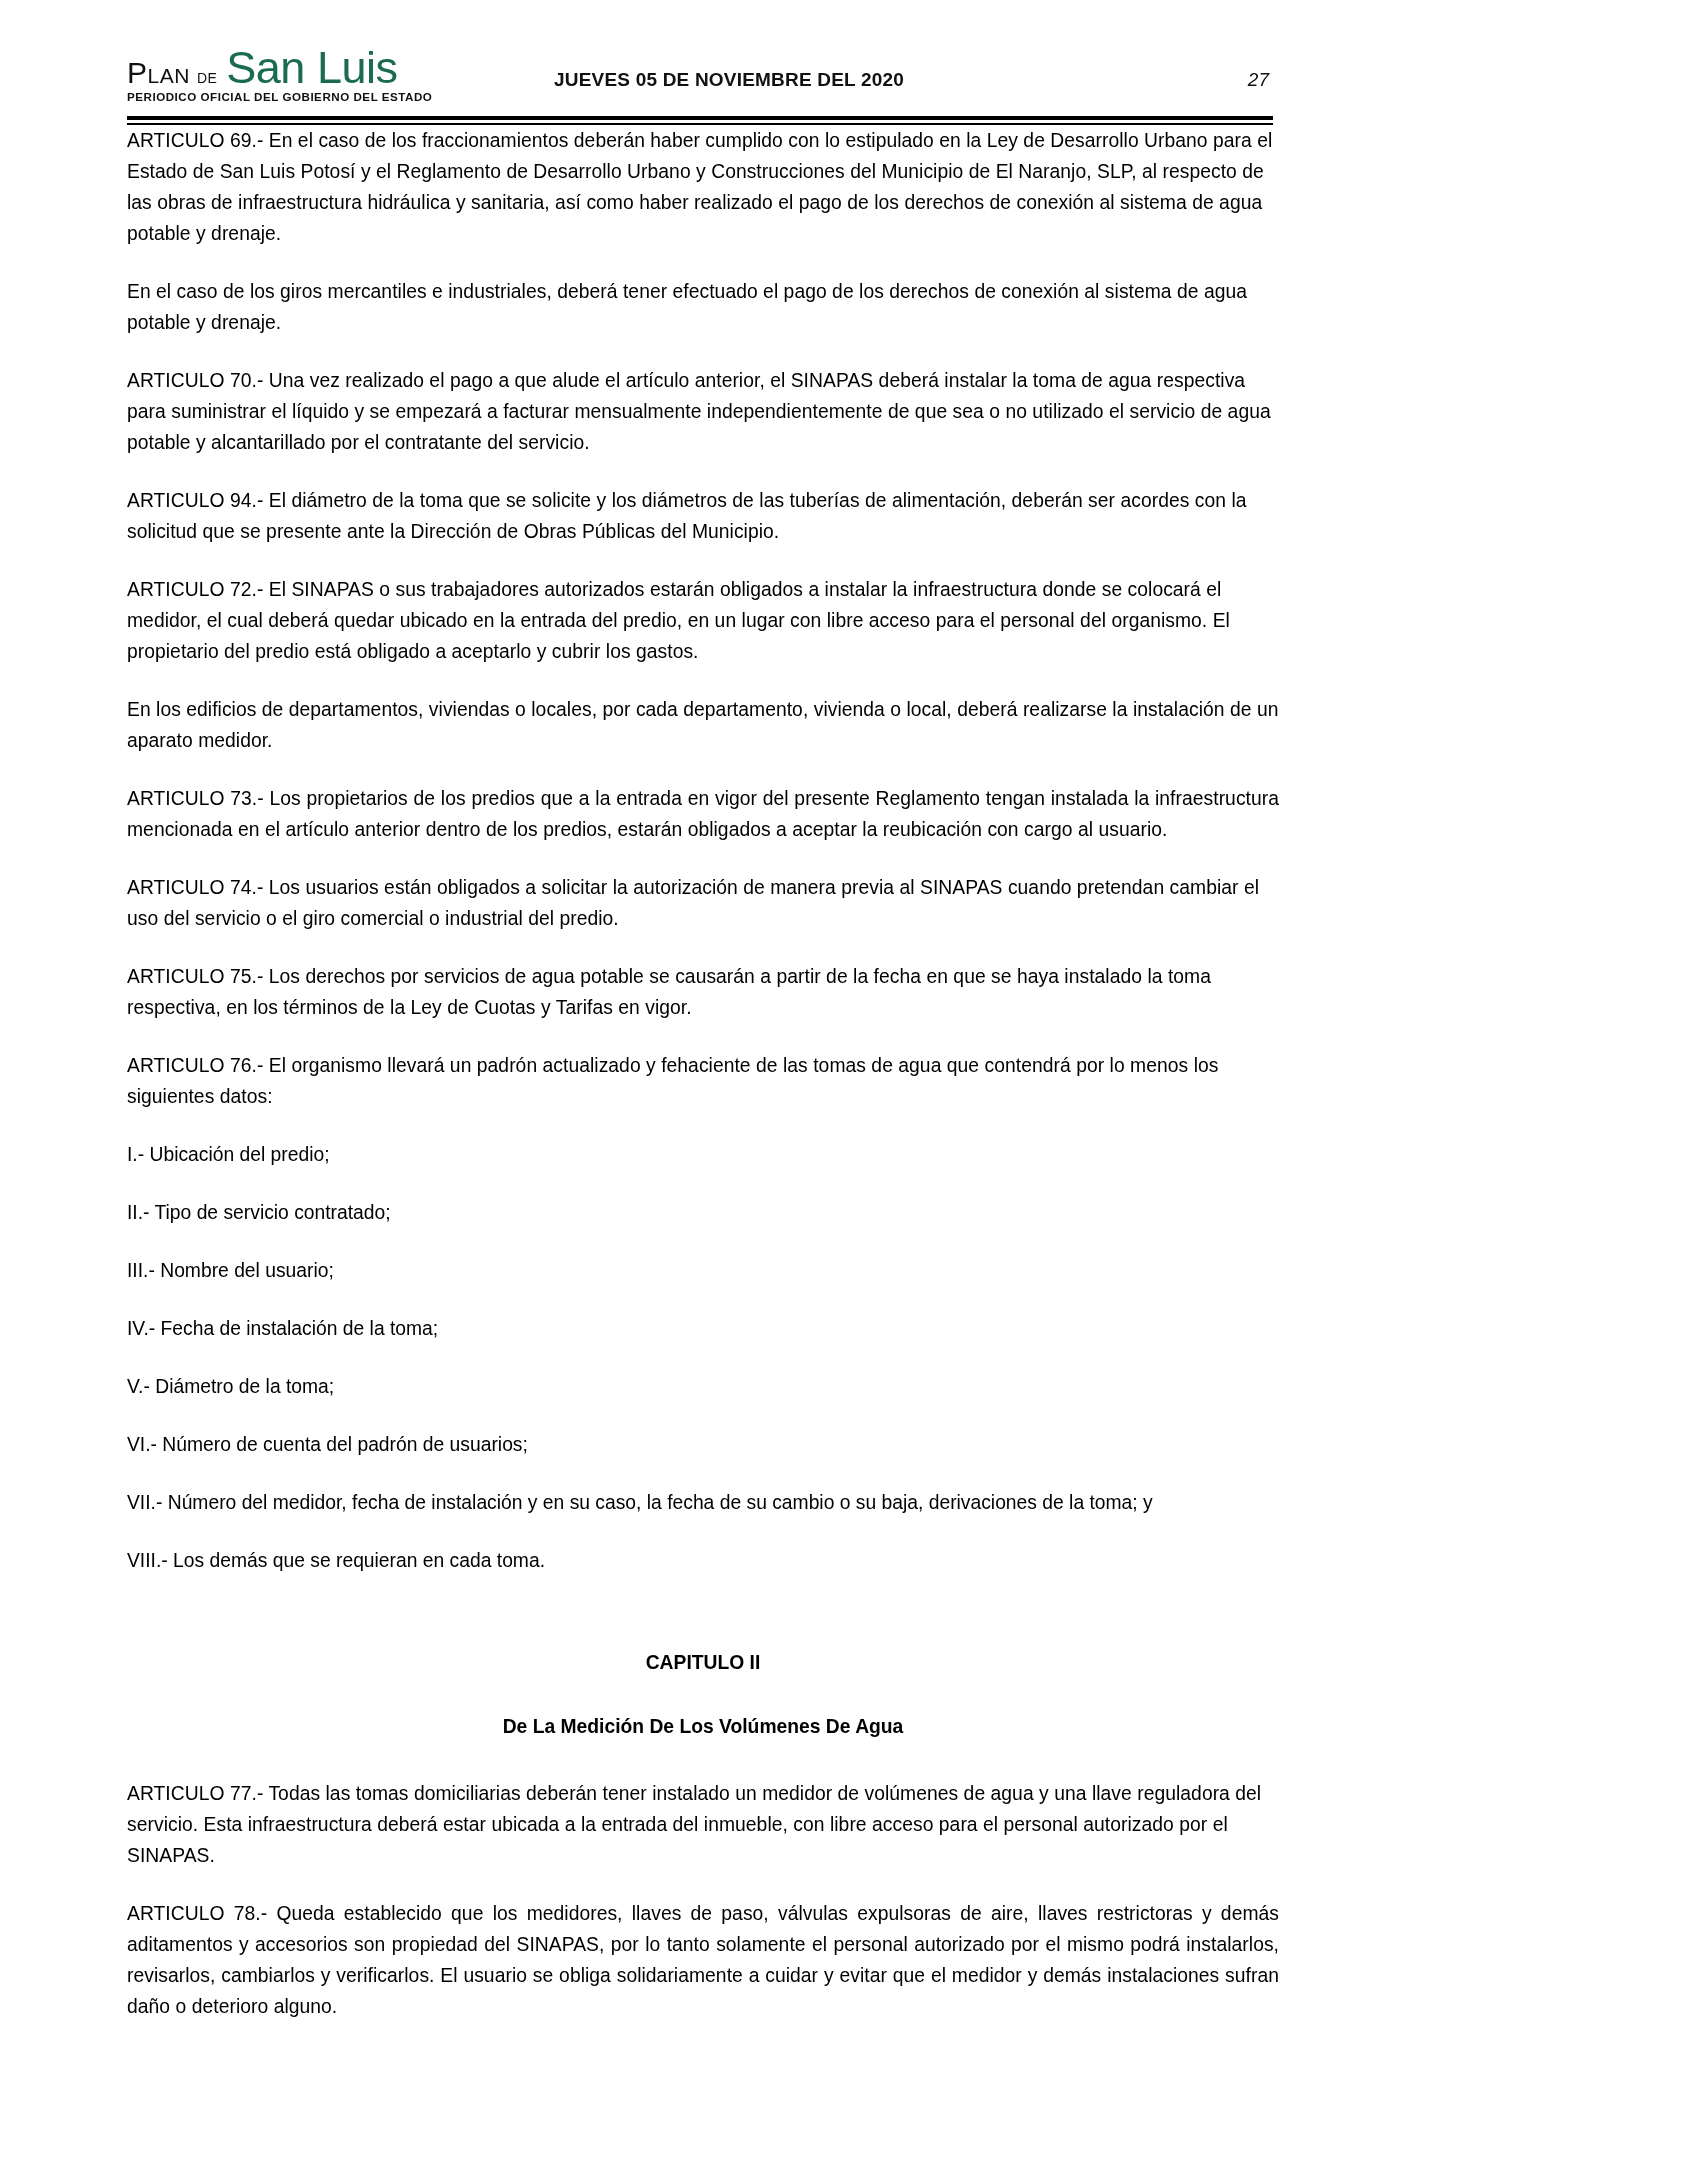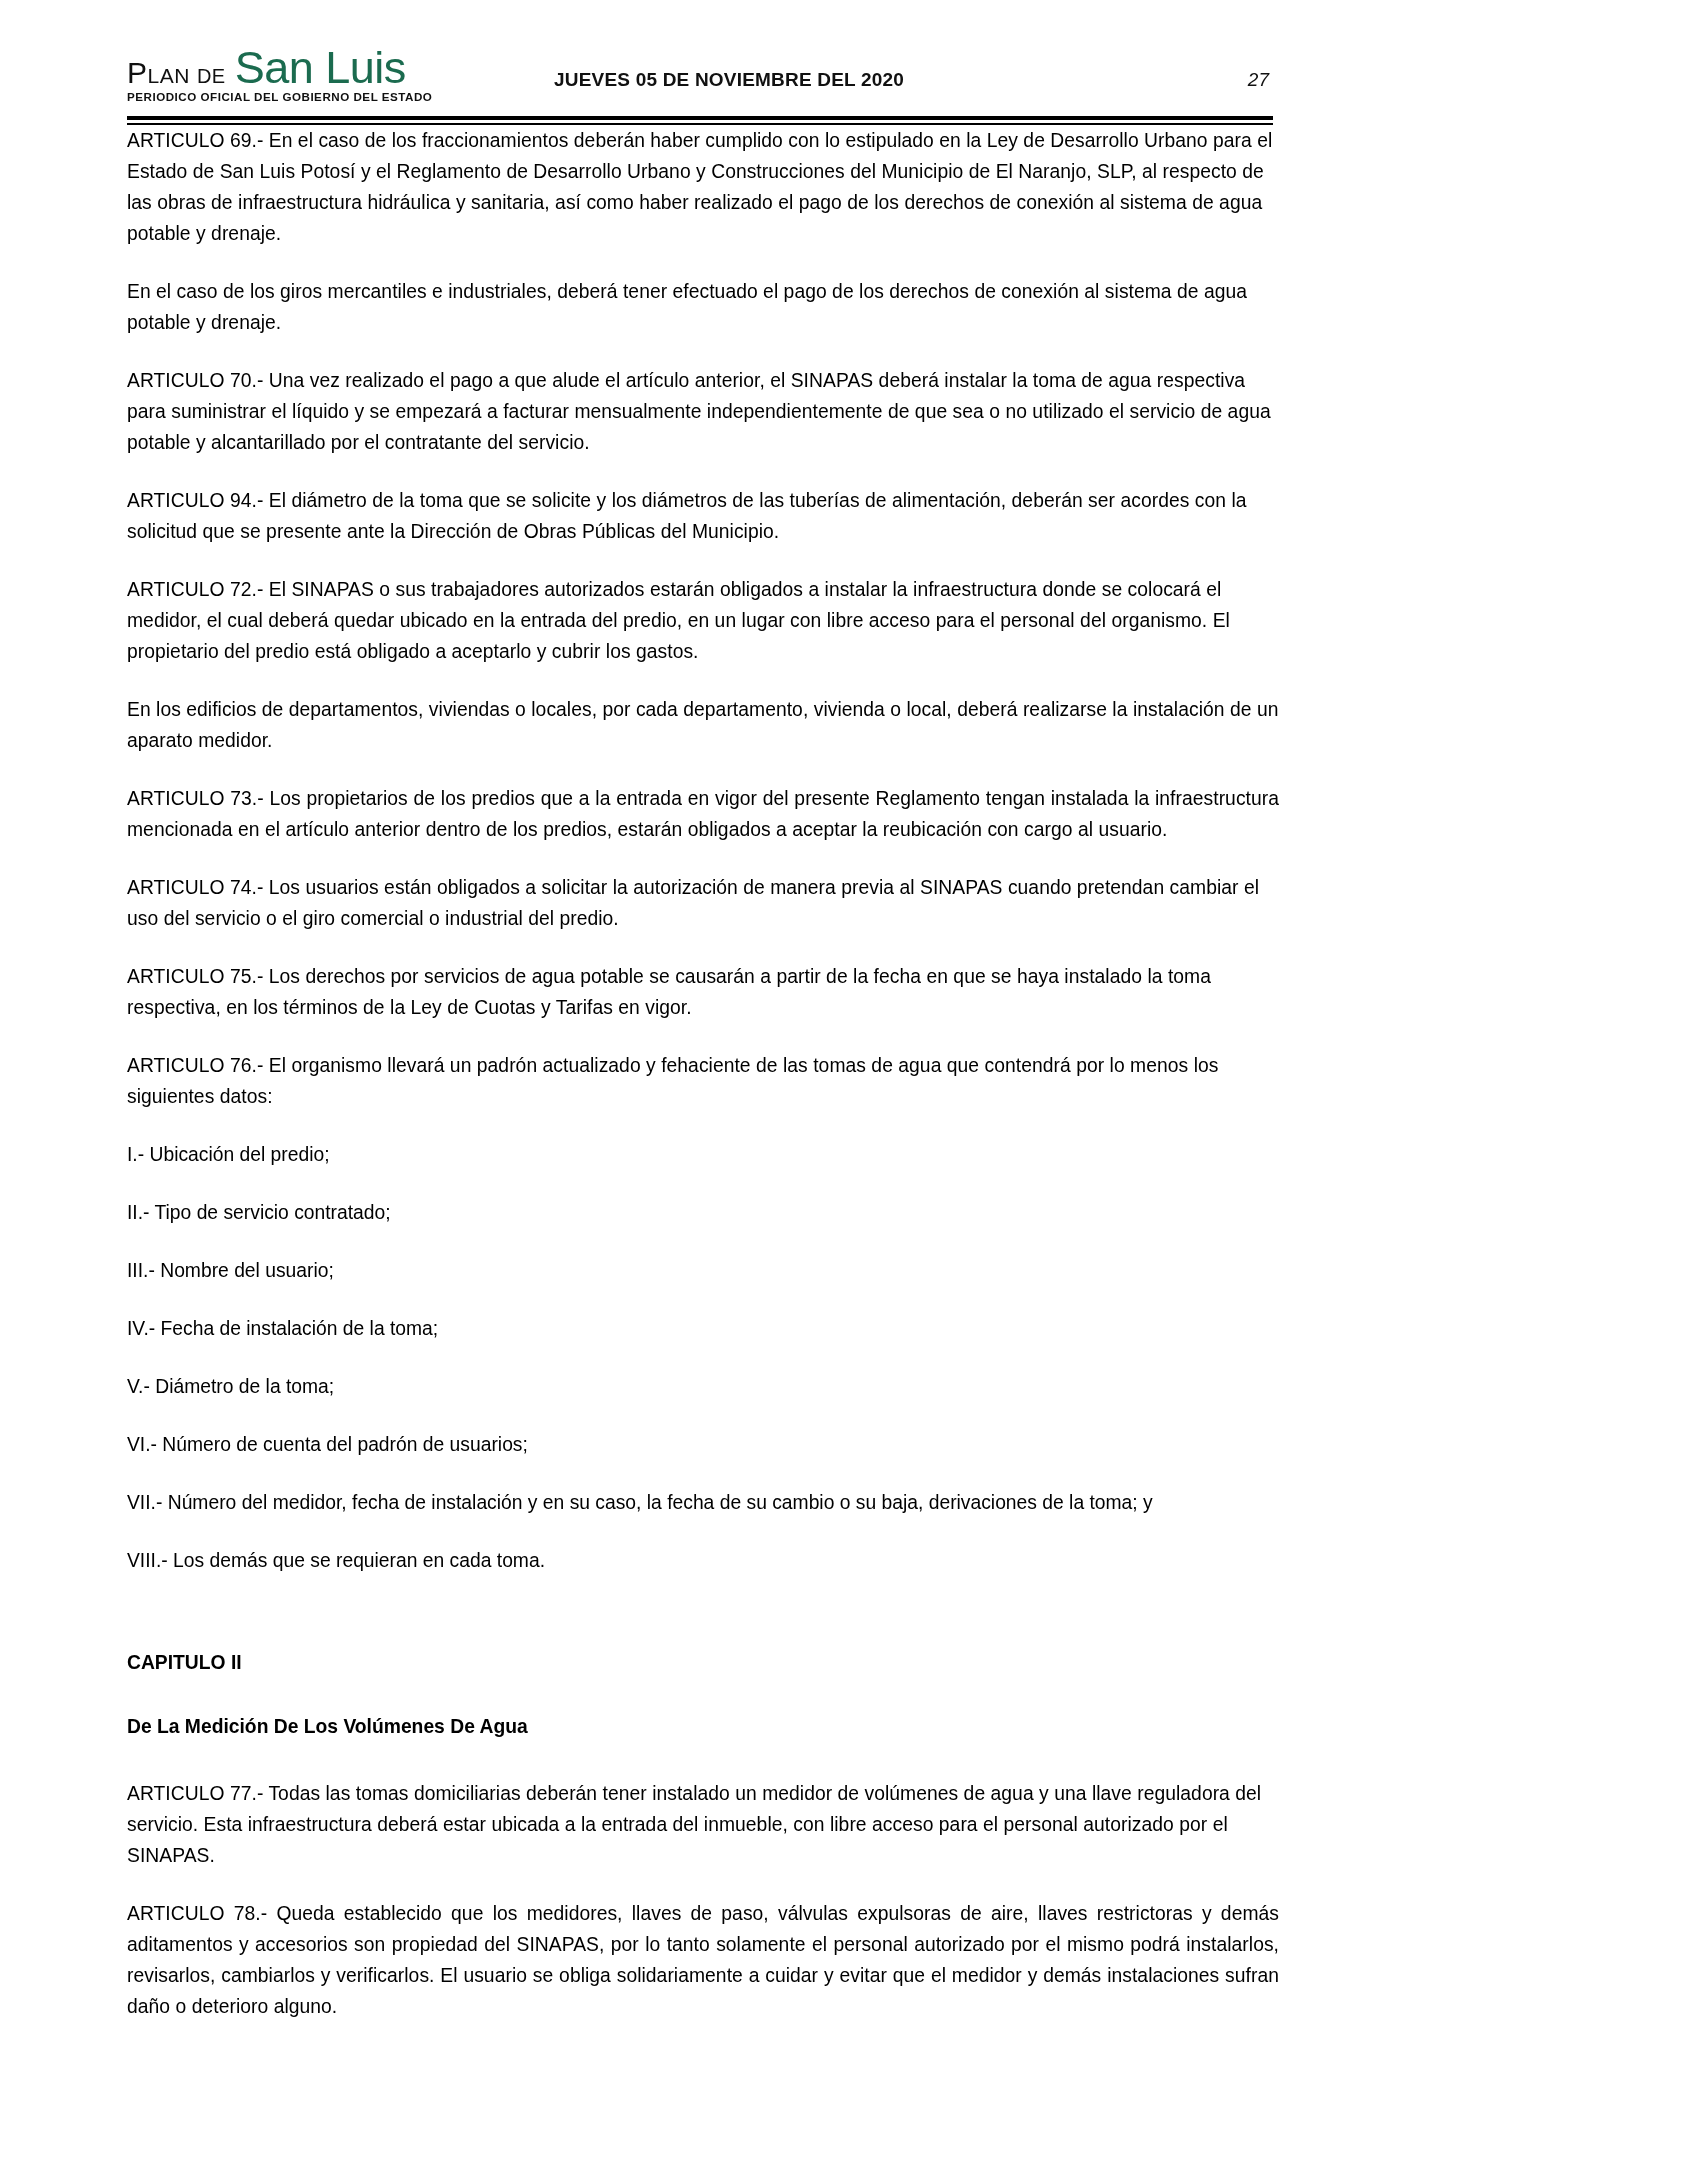--- a/index.html
+++ b/index.html
@@ -58,21 +58,21 @@
   .logo-plan .cap {
     font-size: 30px;
   }
   .logo-plan .sc {
     font-size: 21px;
     letter-spacing: 0.5px;
   }
   .logo-de {
     font-family: "Liberation Sans", sans-serif;
     color: #101010;
-    font-size: 20px;
+    font-size: 14px;
     margin-left: 7px;
     letter-spacing: 0.5px;
     text-align: center;
   }
   .logo-sanluis {
     font-family: "Liberation Sans", sans-serif;
     color: #1b6b4f;
     font-size: 45px;
     font-weight: 400;
     letter-spacing: -0.5px;
@@ -136,20 +136,21 @@
     color: #000000;
     text-align: left;
     letter-spacing: 0.05px;
   }
   p.para.justify {
     text-align: justify;
     text-justify: inter-word;
   }
 
   .heading-center {
+    text-align: center;
     font-weight: 700;
     font-size: 19.3px;
     line-height: 31px;
     margin: 0;
   }
   .chapter-gap-top { margin-top: 71px; }
   .chapter-gap-mid { margin-top: 33px; margin-bottom: 36px; }
 
   .list-item {
     margin: 0 0 27px 0;

